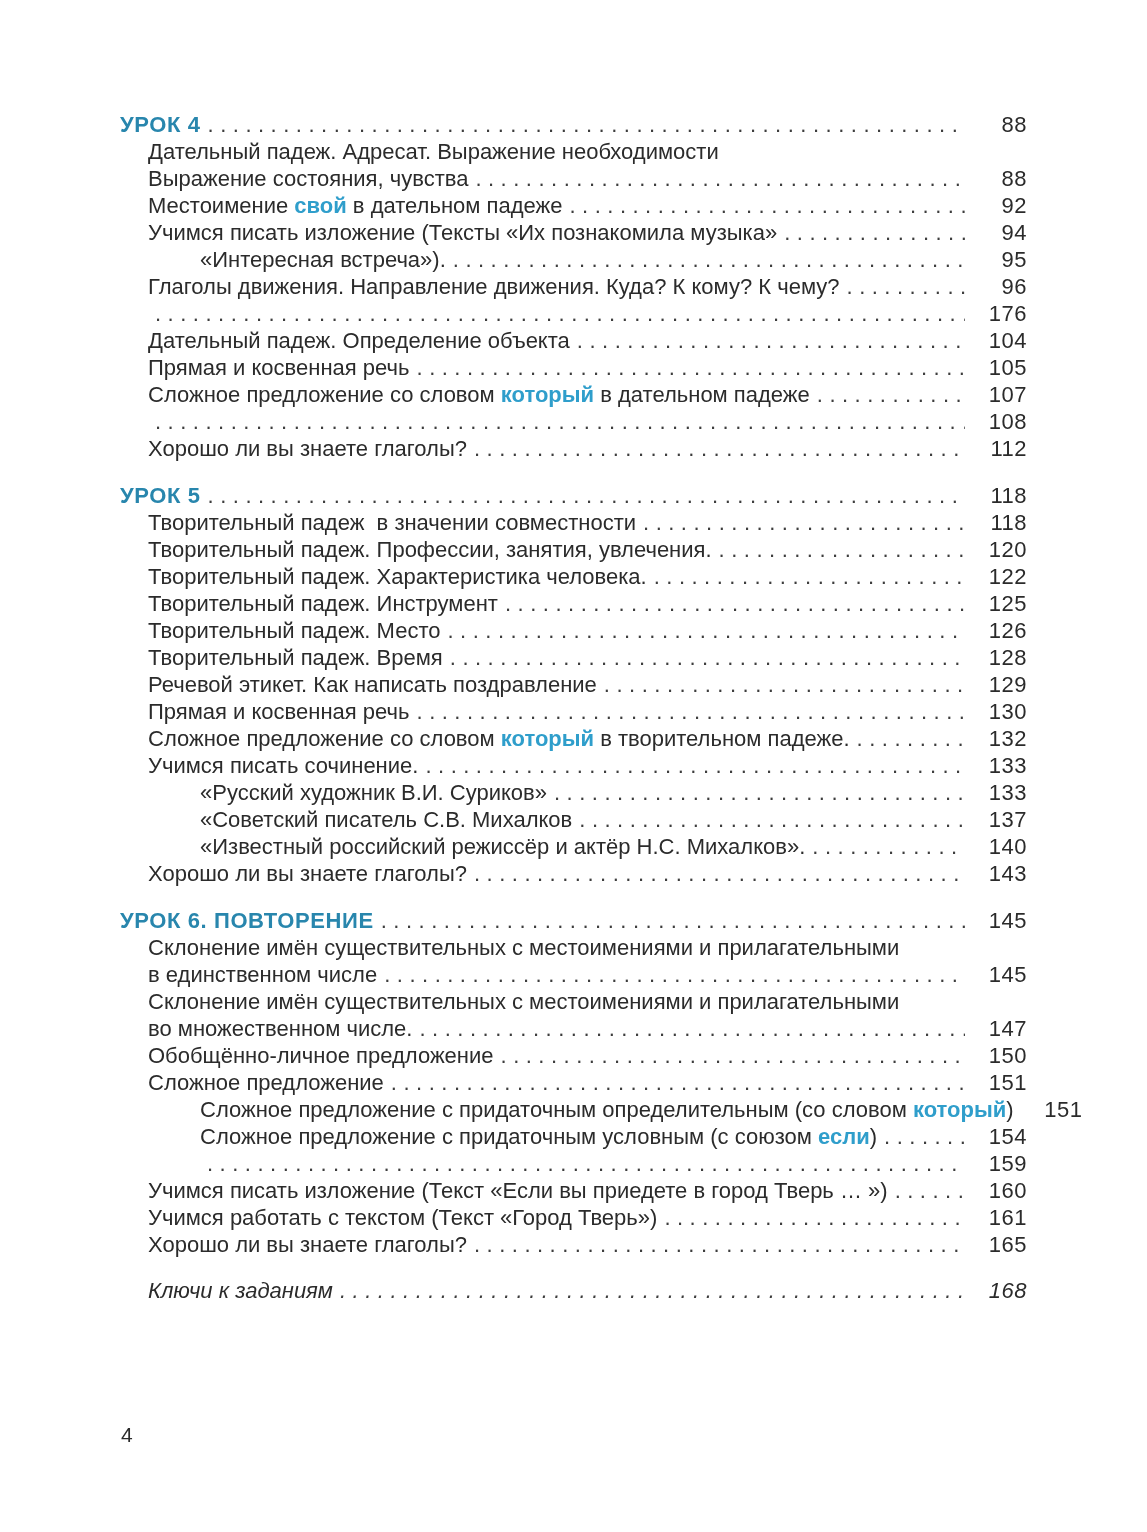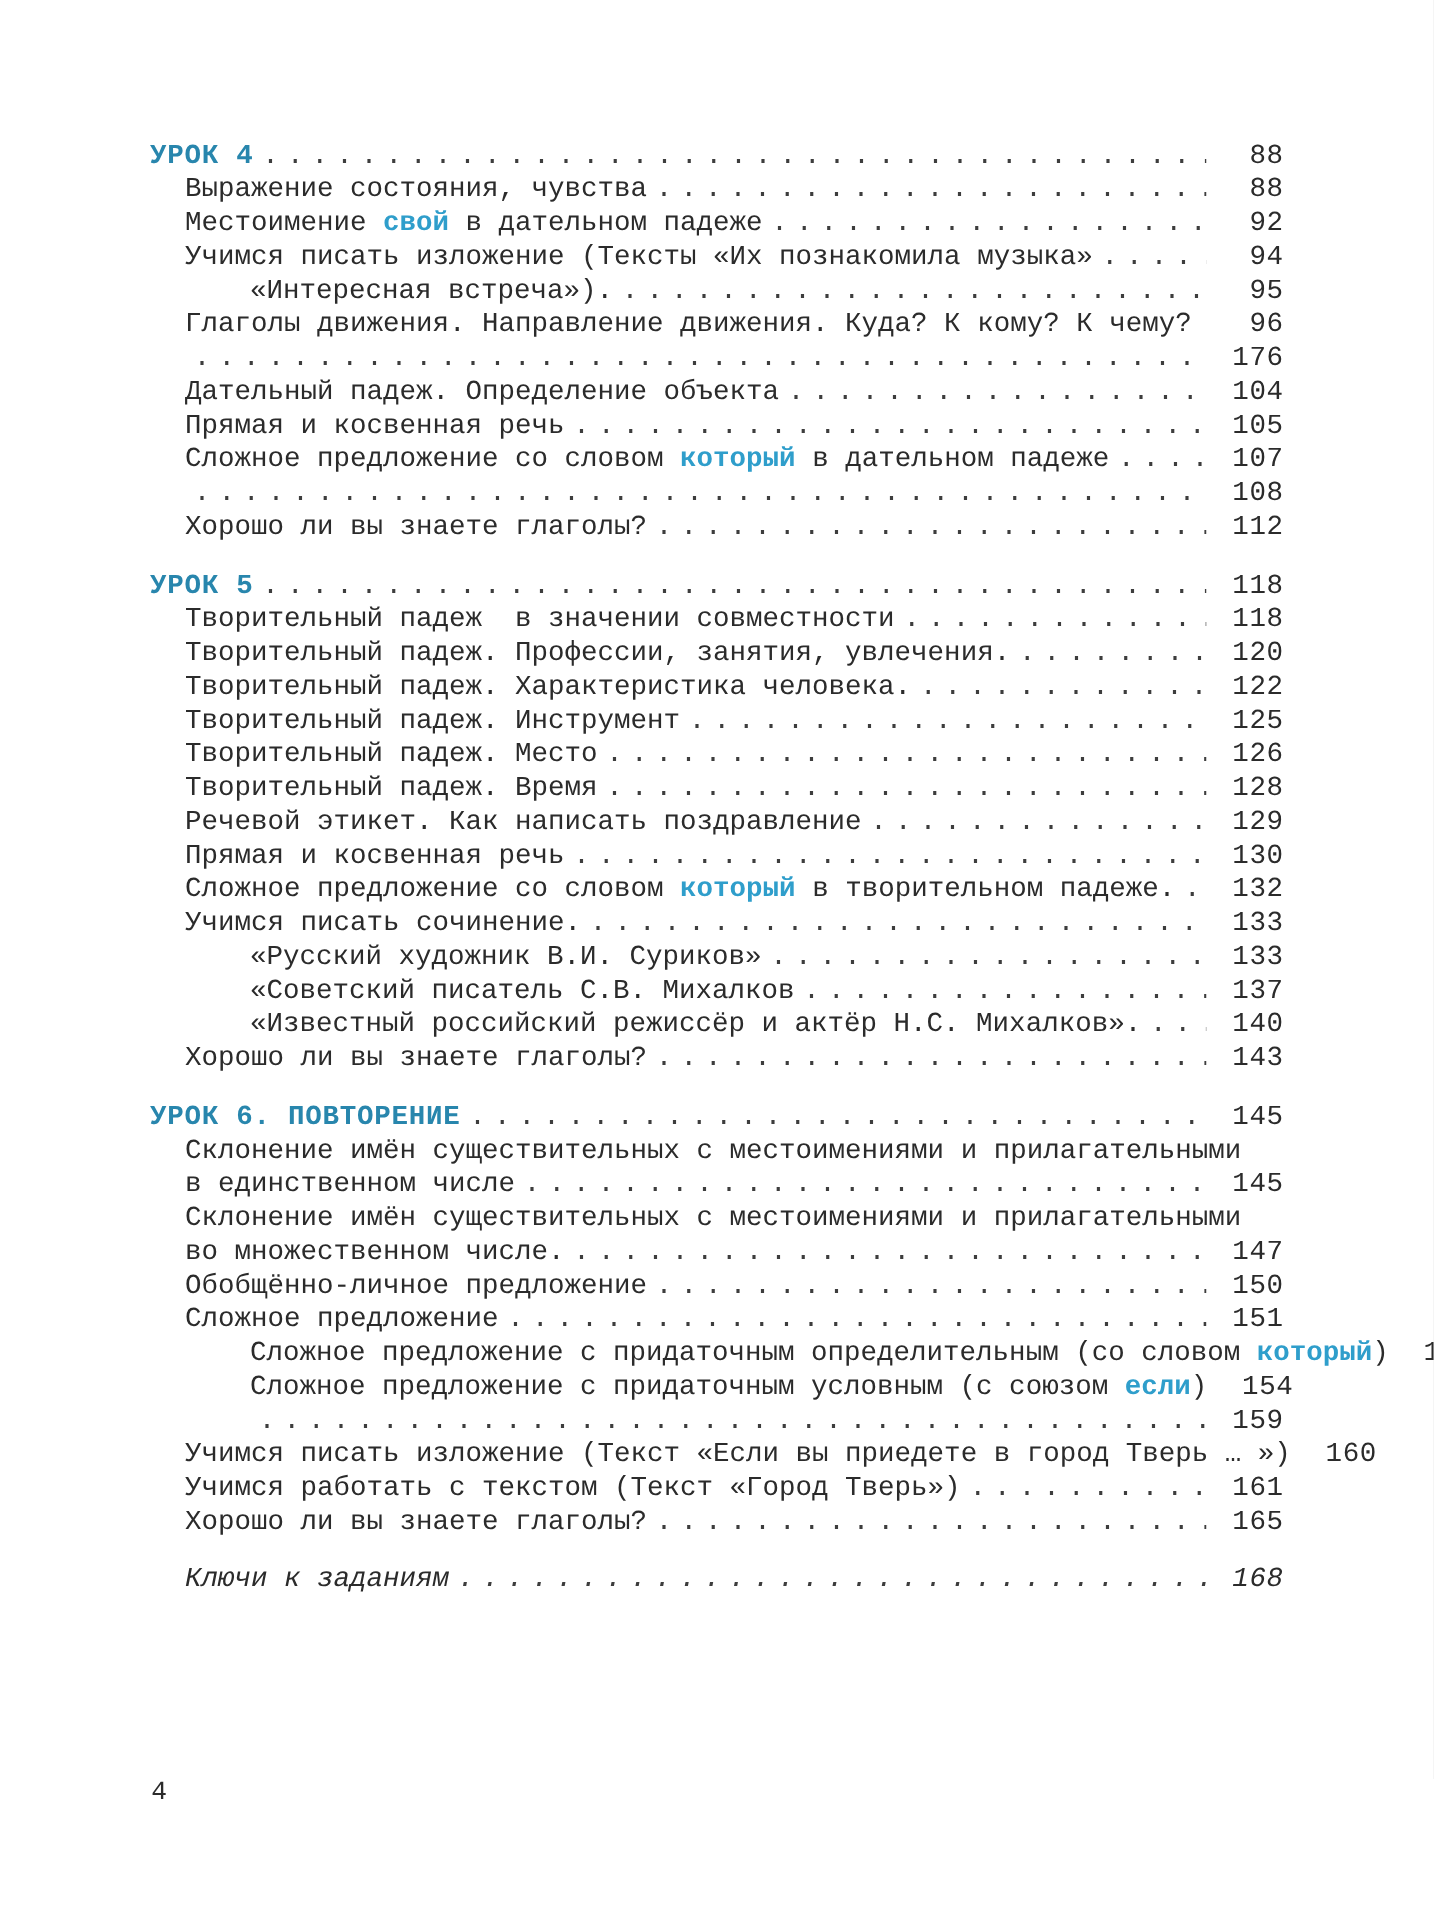--- a/index.html
+++ b/index.html
@@ -2,21 +2,21 @@
 <html style="--heading-color: #2886ad; --accent-color: #2f9ecb; --text-color: #2b2b2b; --dots-color: #3d3d3d;"><head>
 <meta charset="utf-8">
 <style>
   html, body { margin: 0; padding: 0; background: #e8e8e8; }
   .page {
     position: relative;
     width: 1147px;
     height: 1532px;
     margin: 0 auto;
     background: #ffffff;
-    font-family: Liberation Mono, monospace;
+    font-family: Liberation Sans, sans-serif;
     color: var(--text-color, #2b2b2b);
     overflow: hidden;
   }
   .toc {
     position: absolute;
     left: 120px;
     top: 111px;
     width: 907px;
   }
   .toc-section + .toc-section { margin-top: 20px; }
@@ -67,20 +67,23 @@
 
 <div class="page">
   <div class="toc" id="toc-root">
       <div class="toc-section">
         <div class="toc-row heading">
           <span class="toc-text heading-text"><span>УРОК 4</span></span>
           <span class="leader">......................................................................................................................................................</span>
           <span class="pagenum">88</span>
         </div>
         <div class="toc-row entry">
+          <span class="toc-text"><span>Дательный падеж. Адресат. Выражение необходимости</span></span>
+        </div>
+        <div class="toc-row entry">
           <span class="toc-text"><span>Выражение состояния, чувства</span></span>
           <span class="leader">......................................................................................................................................................</span>
           <span class="pagenum">88</span>
         </div>
         <div class="toc-row entry">
           <span class="toc-text"><span>Местоимение </span><span class="accent">свой</span><span> в дательном падеже</span></span>
           <span class="leader">......................................................................................................................................................</span>
           <span class="pagenum">92</span>
         </div>
         <div class="toc-row entry">

